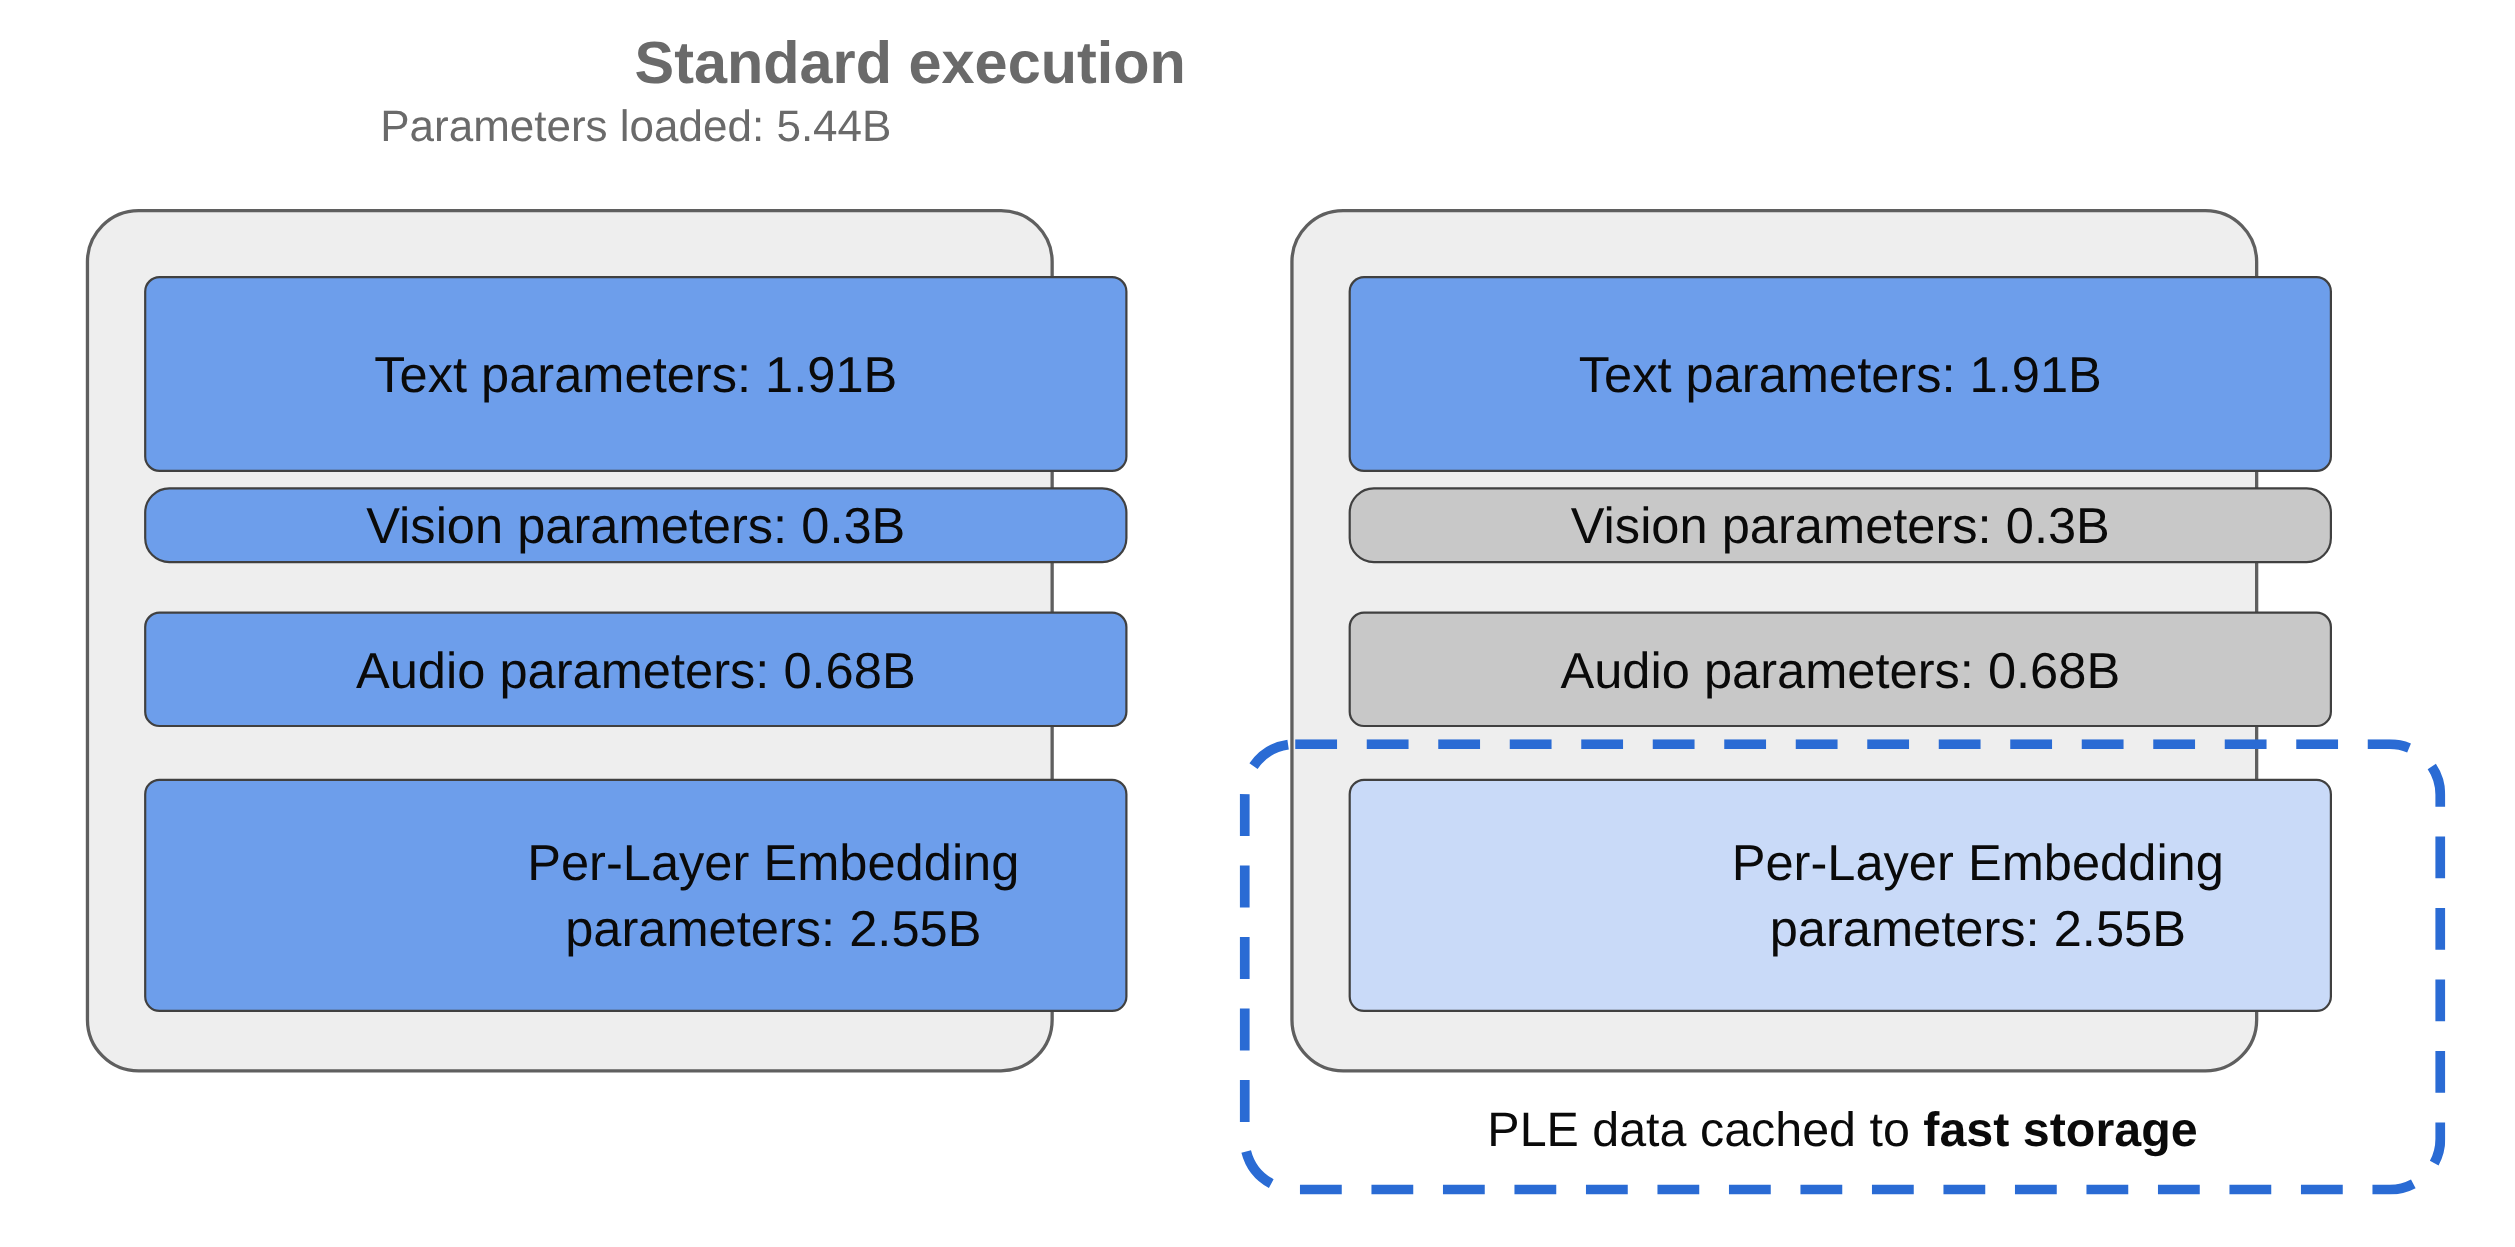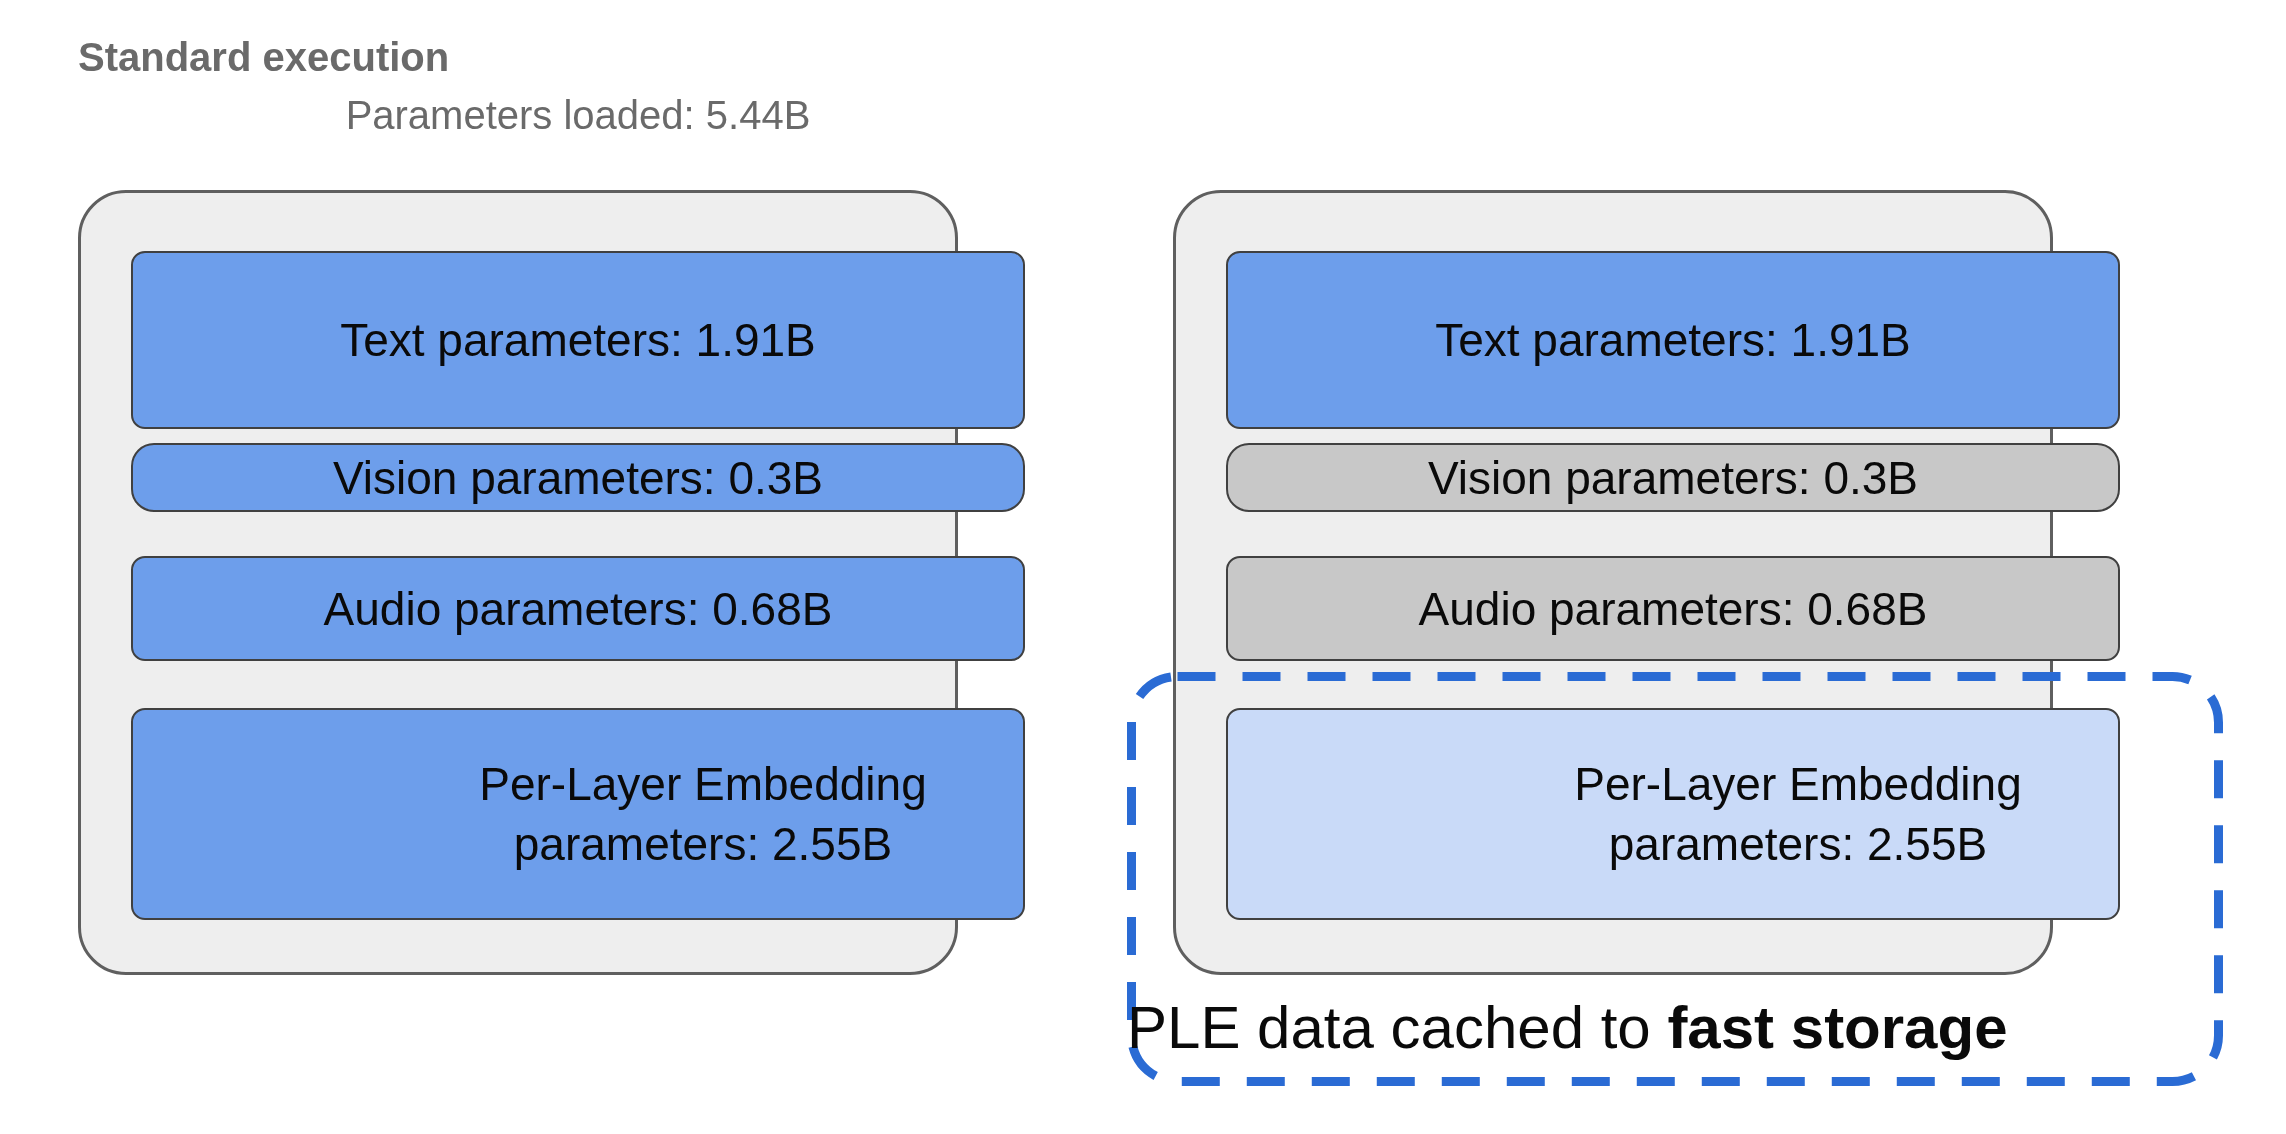--- a/index.html
+++ b/index.html
@@ -23,22 +23,22 @@
   }
   .panel-left  { left: 0; }
   .panel-right { left: 1095px; }
 
   .title {
     position: absolute;
     left: 78px;
     width: 1000px;
     top: 28px;
     margin: 0;
-    text-align: left;
-    font-size: 40px;
+    text-align: right;
+    font-size: 54px;
     line-height: 58px;
     font-weight: bold;
     color: var(--title-gray);
   }
   .subtitle {
     position: absolute;
     left: 78px;
     width: 1000px;
     top: 91px;
     margin: 0;
@@ -99,22 +99,22 @@
     stroke: var(--dash-blue);
     stroke-width: 9;
     stroke-dasharray: 38 27;
     stroke-linecap: butt;
   }
   .cache-caption {
     position: absolute;
     left: 1127px;
     top: 1002px;
     width: 1096px;
-    text-align: left;
-    font-size: 60px;
+    text-align: center;
+    font-size: 44px;
     line-height: 52px;
     color: var(--label-black);
   }
   .cache-caption .bold { font-weight: bold; }
 </style>
 </head>
 <body>
 
 <div class="stage">
 

